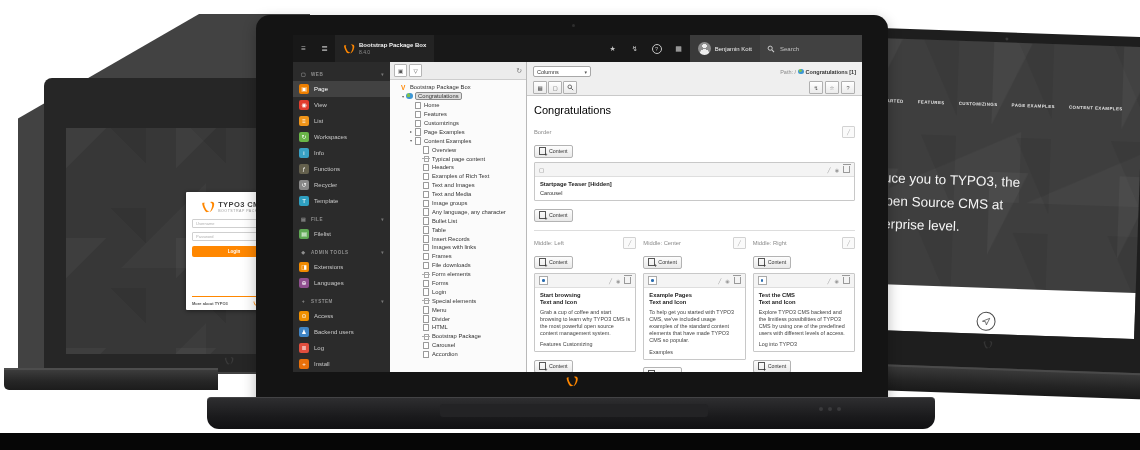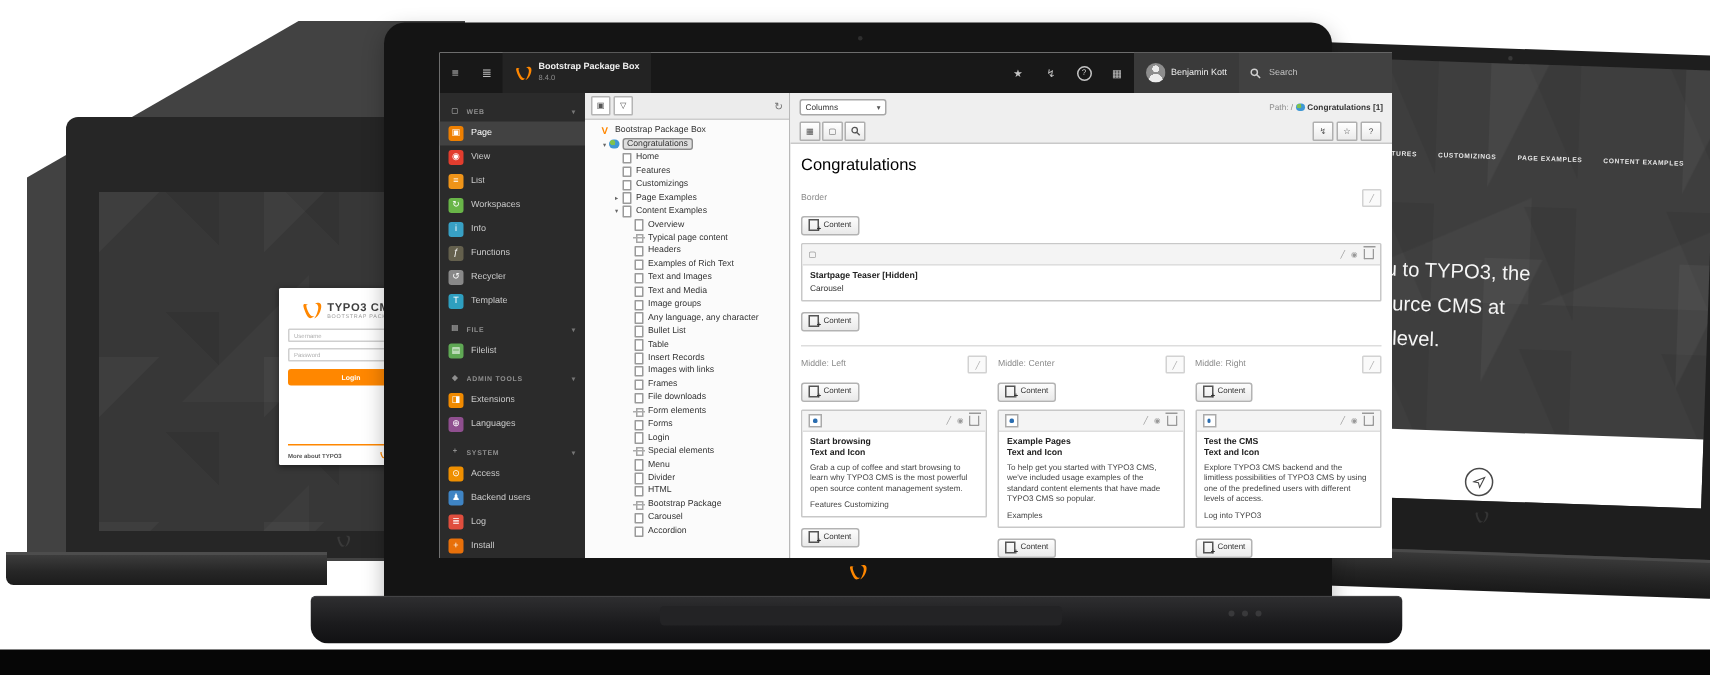--- a/index.html
+++ b/index.html
@@ -69,21 +69,21 @@
   #centerBezel{position:absolute;left:256px;top:15px;width:632px;height:391px;background:#141414;
     border-radius:14px 14px 5px 5px;z-index:5;box-shadow:0 5px 14px rgba(0,0,0,.28);}
   #centerBezel::before{content:"";position:absolute;left:50%;top:9px;width:3px;height:3px;border-radius:50%;background:#2e2e2e;}
   #centerLogo{position:absolute;left:50%;transform:translateX(-50%);top:360px;width:13px;height:12px;color:#ff8700;}
   #centerBase{position:absolute;left:207px;top:397px;width:728px;height:31px;z-index:7;
     background:linear-gradient(#2e2e30,#1a1a1c 60%,#111113);border-radius:4px 4px 12px 12px;border-top:1px solid #434345;}
   #centerBase .trackpad{position:absolute;left:233px;top:6px;width:268px;height:13px;background:#232325;border-radius:3px;}
   #centerBase .dot{position:absolute;top:9px;width:4px;height:4px;border-radius:50%;background:#39393b;}
   .blackbar{position:absolute;left:0;top:433px;width:1140px;height:17px;background:#060606;}
   
-  #screen{position:absolute;left:293px;top:35px;width:635px;height:337px;z-index:6;background:#fff;
+  #screen{position:absolute;left:293px;top:35px;width:569px;height:337px;z-index:6;background:#fff;
     display:flex;flex-direction:column;overflow:hidden;}
   .topbar{height:27px;min-height:27px;background:#181818;display:flex;align-items:stretch;}
   .tb-btn{width:21px;display:flex;align-items:center;justify-content:center;color:#bdbdbd;font-size:8px;cursor:pointer;}
   .tb-logo{display:flex;align-items:center;gap:4px;background:#232323;padding:0 8px;cursor:pointer;}
   .tb-logo svg{width:12px;height:11px;color:#ff8700;}
   .tb-title{font-size:6px;color:#f2f2f2;font-weight:bold;line-height:7px;white-space:nowrap;}
   .tb-ver{font-size:5px;color:#8f8f8f;line-height:6px;}
   .tb-spacer{flex:1;}
   .tb-ibtn{width:22px;display:flex;align-items:center;justify-content:center;color:#c5c5c5;font-size:7px;cursor:pointer;}
   .tb-help{font-size:5.5px;}

